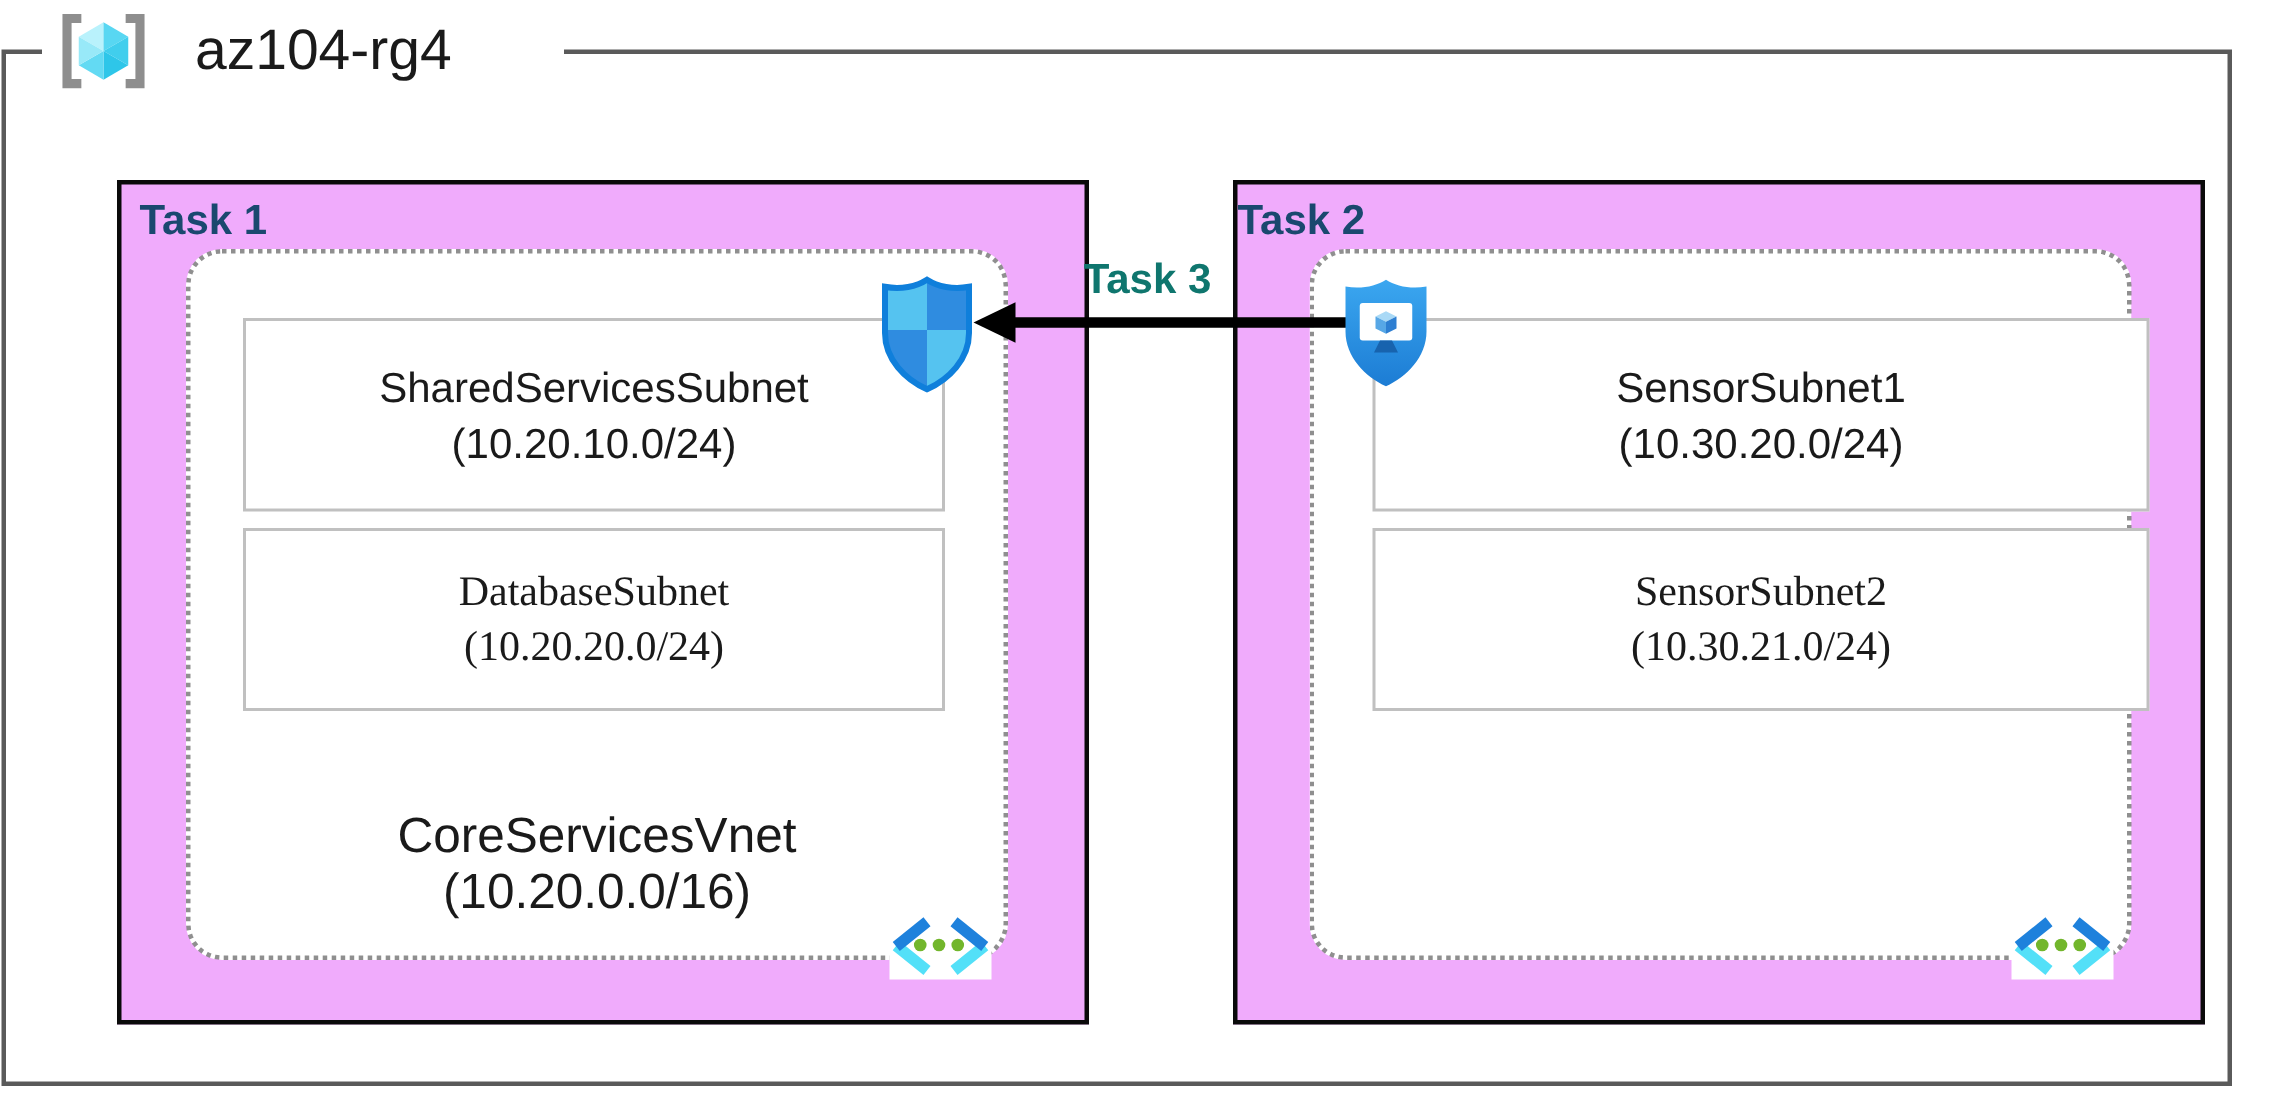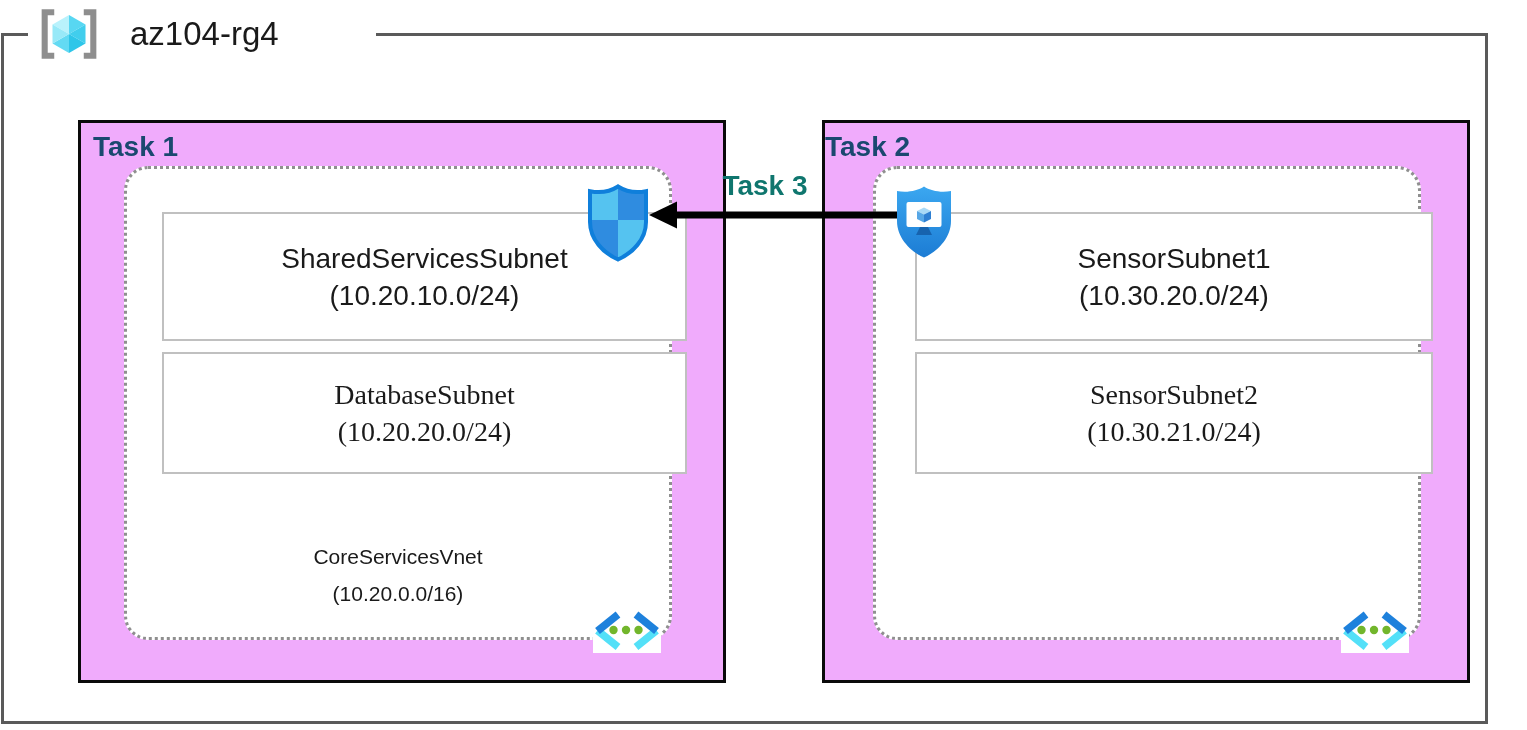--- a/index.html
+++ b/index.html
@@ -8,46 +8,46 @@
     font-family:"Liberation Sans",sans-serif;color:#1A1A1A;overflow:hidden;
   }
   .outer-frame{
     position:absolute;left:1px;top:33px;width:1487px;height:691px;
     border:3px solid #5A5A5A;box-sizing:border-box;
   }
   .rg-header{
     position:absolute;left:28px;top:0;width:348px;height:68px;background:#fff;
     display:flex;align-items:center;box-sizing:border-box;padding-left:8px;
   }
-  .rg-title{font-size:33px;margin-left:28px;white-space:nowrap;}
+  .rg-title{font-size:38px;margin-left:28px;white-space:nowrap;}
   .task-box{
     position:absolute;top:120px;width:648px;height:563px;background:#f0abfc;
     border:3px solid #0A0A0A;box-sizing:border-box;
   }
   .task1{left:78px;}
   .task2{left:822px;}
   .task-label{font-weight:bold;font-size:28px;color:#1A486F;padding:8px 0 0 12px;}
   .task2 .task-label{padding:8px 33px 0 0;}
   .vnet{
     position:absolute;top:43px;width:548px;height:474px;background:#fff;
     border:3px dotted #8F8F8F;border-radius:24px;box-sizing:border-box;
   }
   .task1 .vnet{left:43px;}
   .task2 .vnet{left:48px;}
   .subnet{
-    position:absolute;left:35px;width:525px;background:#fff;border:2px solid #C0C0C0;
+    position:absolute;left:35px;width:468px;background:#fff;border:2px solid #C0C0C0;
     box-sizing:border-box;display:flex;flex-direction:column;justify-content:center;
     align-items:center;text-align:center;font-size:28px;line-height:37px;
   }
   .task2 .subnet{left:39px;width:518px;align-items:center;}
   .subnet-1{top:43px;height:129px;}
   .subnet-2{top:183px;height:122px;font-family:Liberation Serif, serif;}
   .vnet-label{
     position:absolute;left:0;right:0;top:369px;text-align:center;
-    font-size:21px;line-height:37px;
+    font-size:33px;line-height:37px;
   }
   .vnet-badge{position:absolute;top:432px;width:68px;height:52px;background:#fff;}
   .task1 .vnet-badge{left:466px;}
   .task2 .vnet-badge{left:465px;}
   .nsg-badge{position:absolute;left:586px;top:184px;width:64px;height:78px;}
   .bastion-badge{position:absolute;left:893px;top:184px;width:62px;height:76px;}
   .task3-label{
     position:absolute;left:690px;top:170px;width:150px;text-align:center;
     font-weight:bold;font-size:28px;color:#0f766e;
   }

